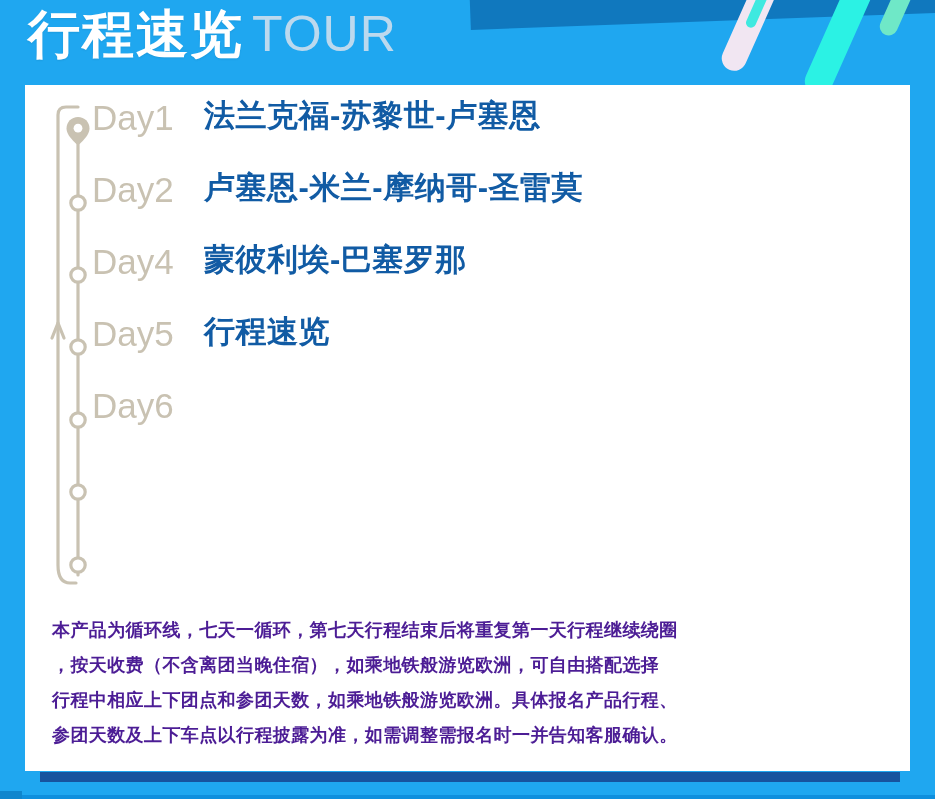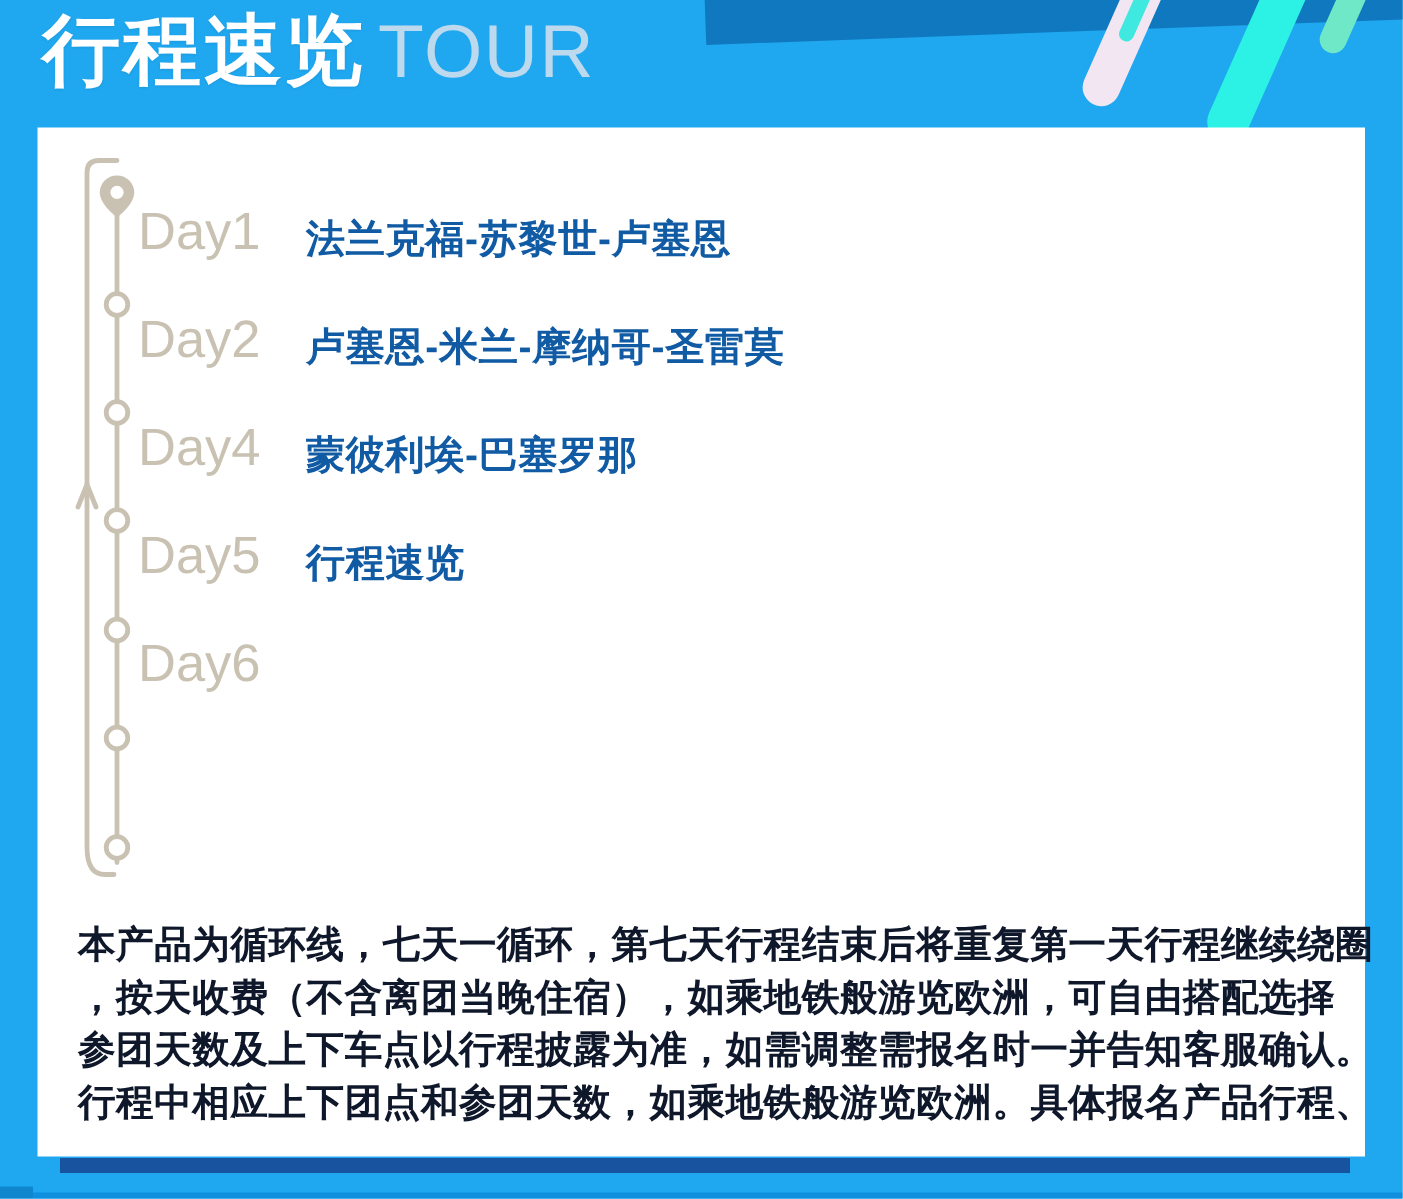--- a/index.html
+++ b/index.html
@@ -154,53 +154,53 @@
   
   .days {
     position: absolute;
     top: 100px;
     left: 92px;
     width: 800px;
     z-index: 7;
   }
   .day-row {
     display: flex;
-    align-items: flex-end;
+    align-items: flex-start;
     height: 72px;
   }
   .day-label {
     font-size: 35px;
     font-weight: 400;
     color: #C9C2B2;
     width: 112px;
     flex: 0 0 112px;
     letter-spacing: 0px;
     line-height: 1;
   }
   .day-route {
-    font-size: 26px;
+    font-size: 31px;
     font-weight: bold;
     color: #115BA4;
     letter-spacing: 0.5px;
     line-height: 1;
     white-space: nowrap;
   }
 
   
   .notice {
     position: absolute;
     top: 613px;
     left: 52px;
     width: 840px;
     z-index: 7;
   }
   .notice-line {
-    font-size: 25px;
+    font-size: 18px;
     font-weight: bold;
-    color: #0f172a;
+    color: #4c1d95;
     line-height: 35px;
     letter-spacing: 0.4px;
     white-space: nowrap;
   }
 </style>
 </head>
 <body>
 
 <div id="root">
 
@@ -257,17 +257,17 @@
       <span class="day-route">行程速览</span>
     </div>
     <div class="day-row">
       <span class="day-label">Day6</span>
     </div>
   </div>
 
   <div class="notice">
     <div class="notice-line">本产品为循环线，七天一循环，第七天行程结束后将重复第一天行程继续绕圈</div>
     <div class="notice-line">，按天收费（不含离团当晚住宿），如乘地铁般游览欧洲，可自由搭配选择</div>
+    <div class="notice-line">行程中相应上下团点和参团天数，如乘地铁般游览欧洲。具体报名产品行程、</div>
     <div class="notice-line">参团天数及上下车点以行程披露为准，如需调整需报名时一并告知客服确认。</div>
-    <div class="notice-line">行程中相应上下团点和参团天数，如乘地铁般游览欧洲。具体报名产品行程、</div>
   </div>
 
 </div>
 
 </body></html>

